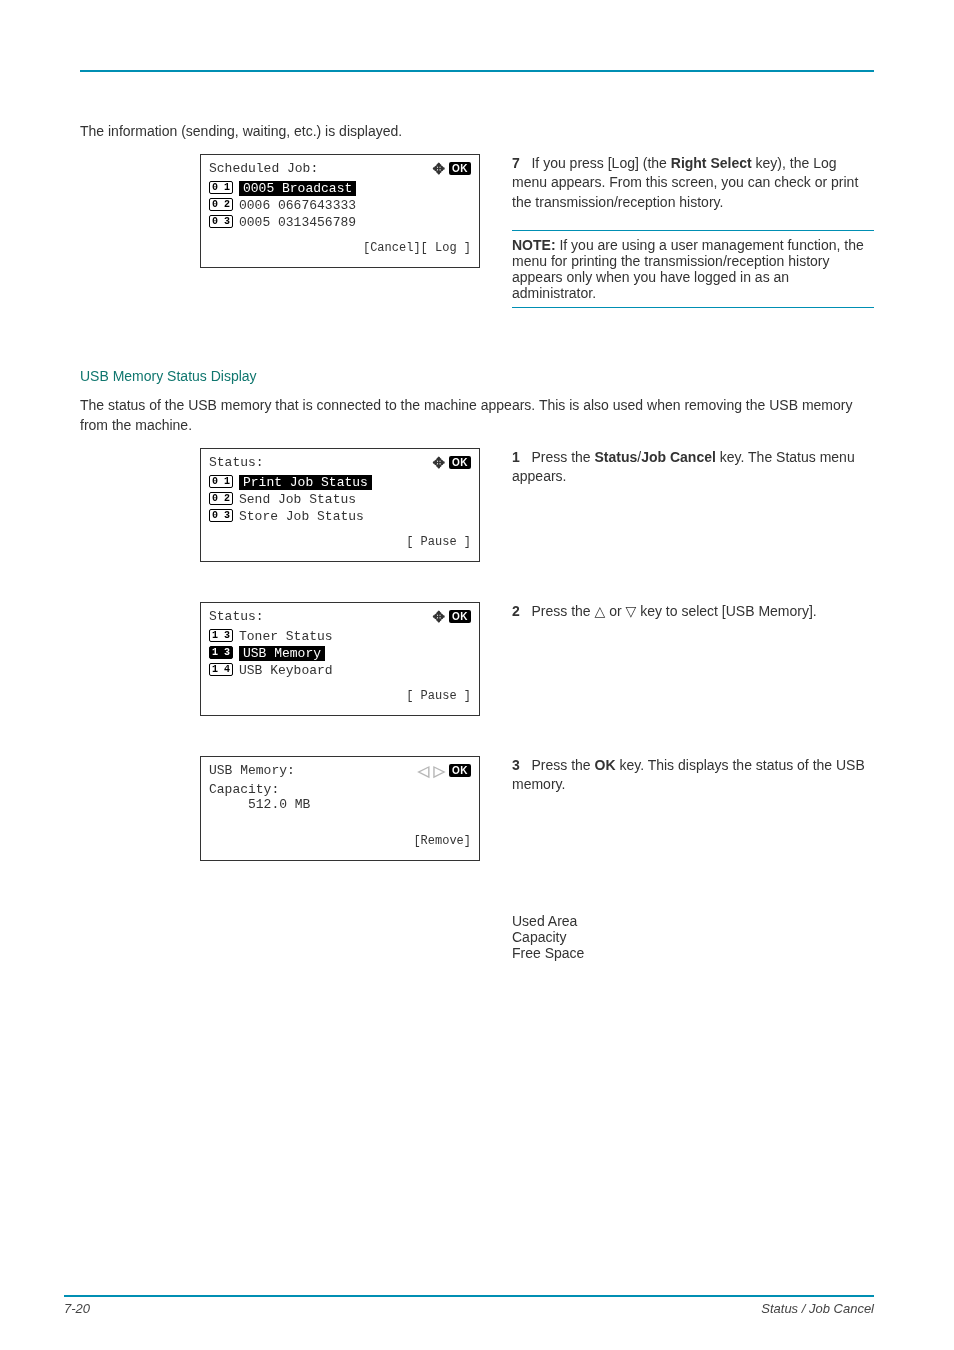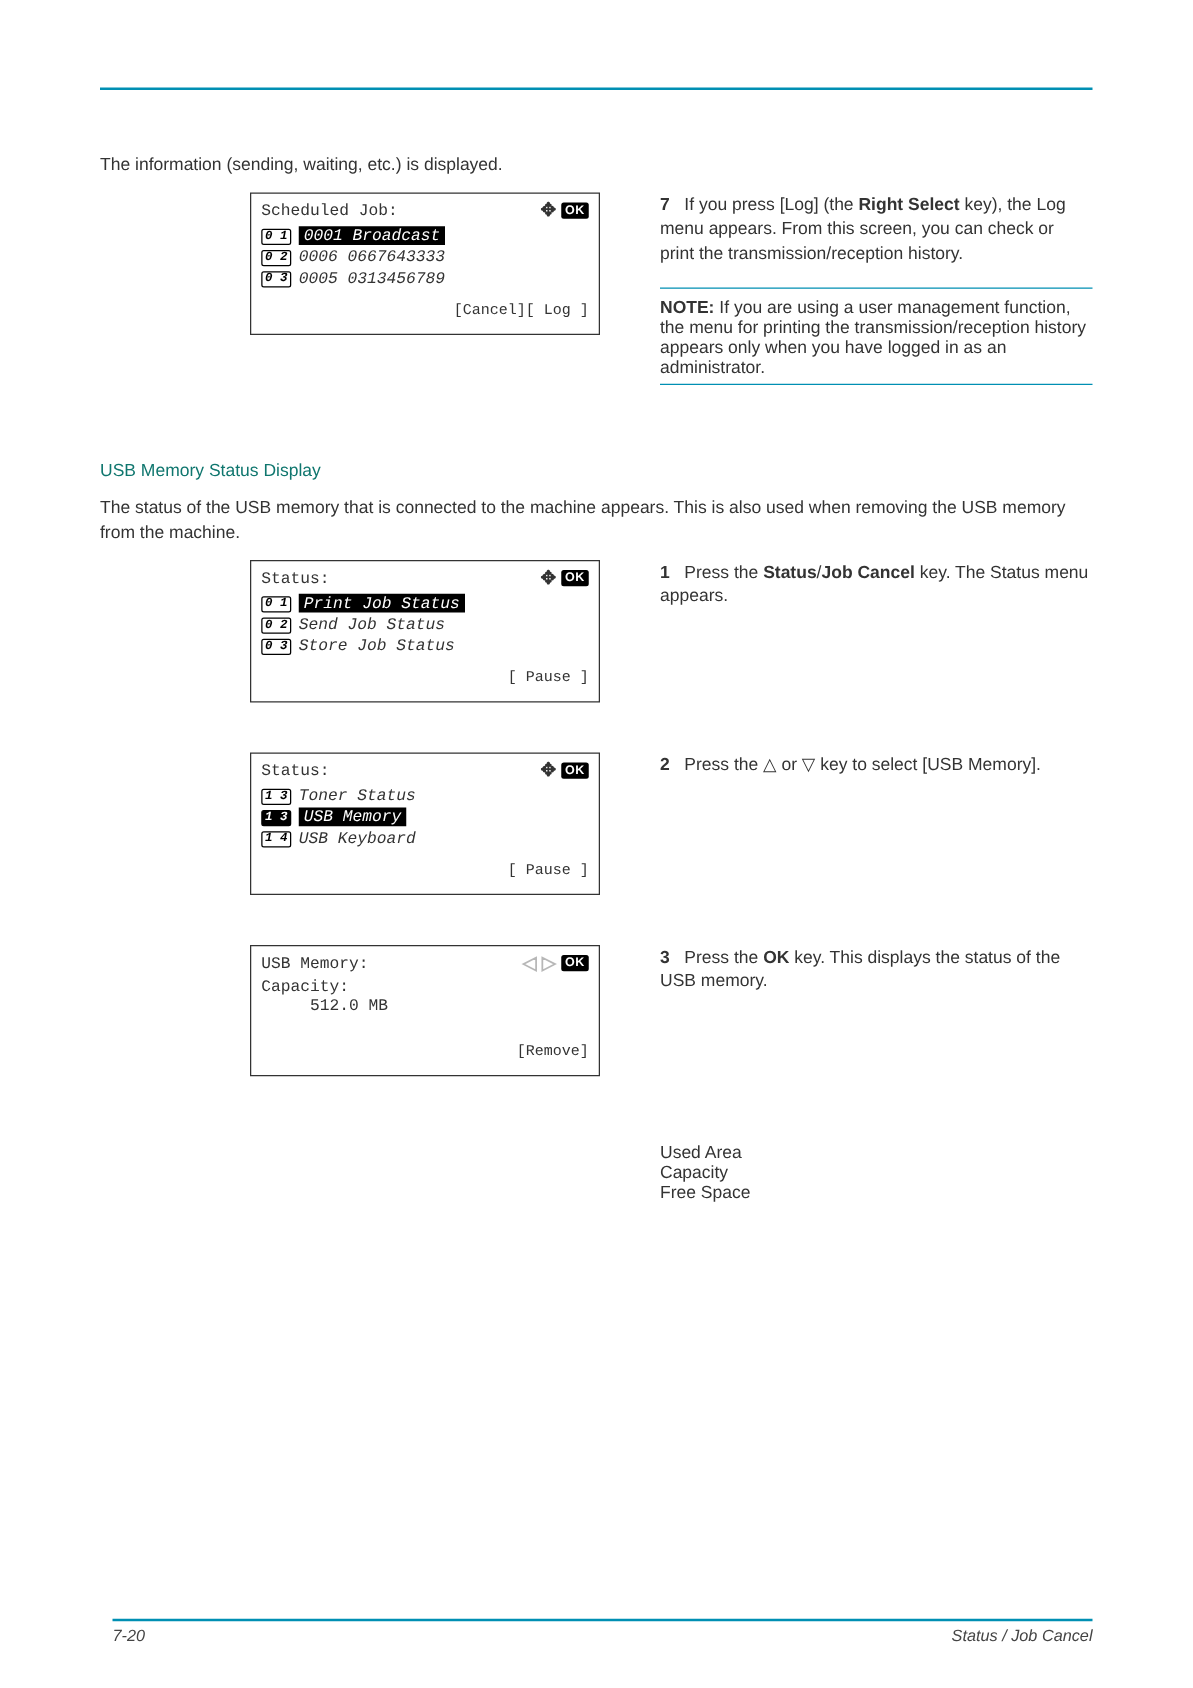--- a/index.html
+++ b/index.html
@@ -21,21 +21,21 @@
   .section-heading {
     color: #0f766e;
     font-weight: normal;
     font-size: 14px;
     margin-top: 30px;
     margin-bottom: 12px;
   }
   .body-text { line-height: 1.4; }
   .two-col {
     display: flex;
-    gap: 48px;
+    gap: 32px;
     align-items: flex-start;
     margin-top: 12px;
   }
   .screen-wrap { width: 280px; flex: 0 0 280px; margin-left: 120px; }
   .screen {
     width: 280px;
     border: 1.5px solid #333;
     background: #fff;
     padding: 6px 8px 12px 8px;
     font-family: "Courier New", monospace;
@@ -62,24 +62,23 @@
     background: #000;
     color: #fff;
     border-radius: 2px;
     padding: 1px 3px;
     font-size: 10px;
     font-weight: bold;
     letter-spacing: 0.5px;
   }
   .screen-row {
     display: flex;
-    align-items: flex-end;
+    align-items: flex-start;
     gap: 6px;
     padding: 1px 0;
-    font-style: italic;
   }
   .row-num {
     display: inline-block;
     border: 1.5px solid #000;
     border-radius: 2px;
     padding: 0 2px;
     font-size: 10px;
     font-weight: bold;
     min-width: 16px;
     text-align: center;
@@ -111,21 +110,21 @@
     border-bottom: 1px solid #008FB3;
     margin-top: 18px;
     padding: 6px 0;
   }
   .notebox .note-label { font-weight: bold; margin-top: 17px; }
   .step-block { margin-bottom: 40px; }
   .info-items { margin-top: 12px; }
   .footer {
     position: absolute;
     bottom: 34px;
-    left: 90px;
+    left: 64px;
     right: 80px;
   }
   .footer .hr-bot {
     border: none;
     border-top: 2px solid #008FB3;
     margin-bottom: 4px;
   }
   .footer-row {
     display: flex;
     justify-content: space-between;
@@ -148,21 +147,21 @@
       <div class="screen">
         <div class="title-row">
           <span class="title">Scheduled Job:</span>
           <span class="nav-ok">
             <span class="diamond">✥</span>
               <span class="nav-box">OK</span>
           </span>
         </div>
         <div class="screen-row">
           <span class="row-num">0 1</span>
-          <span class="row-hl">0001 Broadcast</span>
+          <span class="row-hl">0005 Broadcast</span>
         </div>
         <div class="screen-row">
           <span class="row-num">0 2</span>
           <span class="row-text">0006 0667643333</span>
         </div>
         <div class="screen-row">
           <span class="row-num">0 3</span>
           <span class="row-text">0005 0313456789</span>
         </div>
         <div class="screen-softkey">[Cancel][ Log  ]</div>

